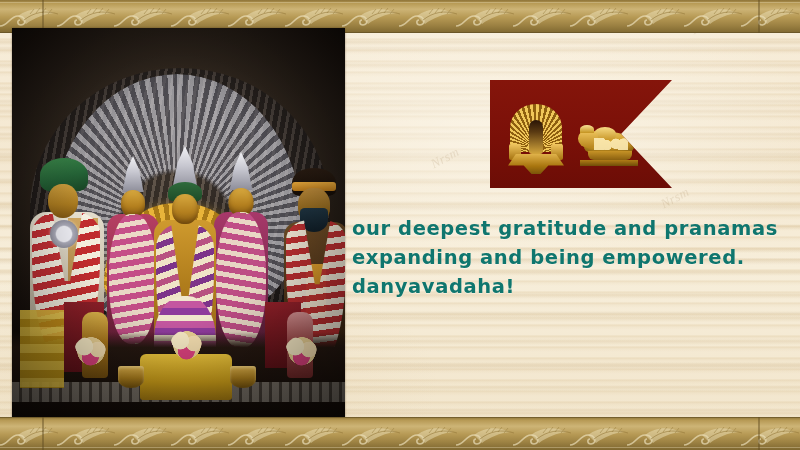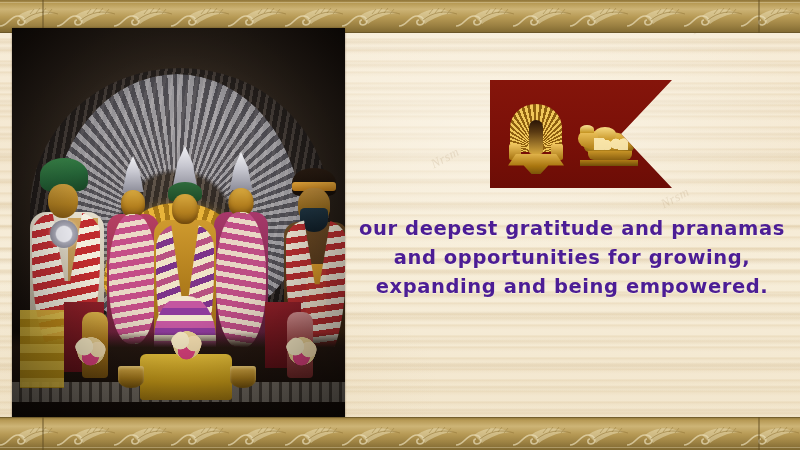--- a/index.html
+++ b/index.html
@@ -408,27 +408,27 @@
       radial-gradient(circle at 12% 50%,#fff0bd 0 26%,rgba(0,0,0,0) 28%),
       radial-gradient(circle at 38% 60%,#fff0bd 0 22%,rgba(0,0,0,0) 24%),
       radial-gradient(circle at 64% 48%,#fff0bd 0 22%,rgba(0,0,0,0) 24%),
       radial-gradient(circle at 88% 62%,#fff0bd 0 22%,rgba(0,0,0,0) 24%);
     opacity:.85;
   }
 
   
   .message{
     position:absolute;left:352px;top:214px;width:440px;
-    text-align:center;
+    text-align:left;
     font-family:"DejaVu Sans", sans-serif;
     font-weight:700;
     font-size:19.5px;
     line-height:29px;
     letter-spacing:.6px;
-    color:#4c1d95;
+    color:#0f766e;
     text-shadow:0 1px 0 rgba(255,255,255,.35);
   }
   .message .line{display:block;white-space:nowrap;}
 </style>
 </head>
 <body>
 
 <div class="stage">
 
   <div class="bg"></div>
@@ -561,22 +561,22 @@
       <div class="n-head"></div>
       <div class="n-horn"></div>
       <div class="n-bells"></div>
       <div class="n-legs"></div>
       <div class="n-plinth"></div>
     </div>
   </div>
 
   <div class="message">
     <span class="line">our deepest gratitude and pranamas</span>
-    <span class="line">and opportunities for growing,</span>
     <span class="line">expanding and being empowered.</span>
+    <span class="line">danyavadaha!</span>
   </div>
 
   <div class="border-strip bottom">
     <svg class="scrolls" viewBox="0 0 800 33" preserveAspectRatio="none">
       <rect x="0" y="0" width="800" height="33" fill="none"></rect>
       <g>
         <use href="#scrollUnit" x="0" y="4"></use>
           <use href="#scrollUnit" x="57" y="4"></use>
         <use href="#scrollUnit" x="114" y="4"></use>
           <use href="#scrollUnit" x="171" y="4"></use>

